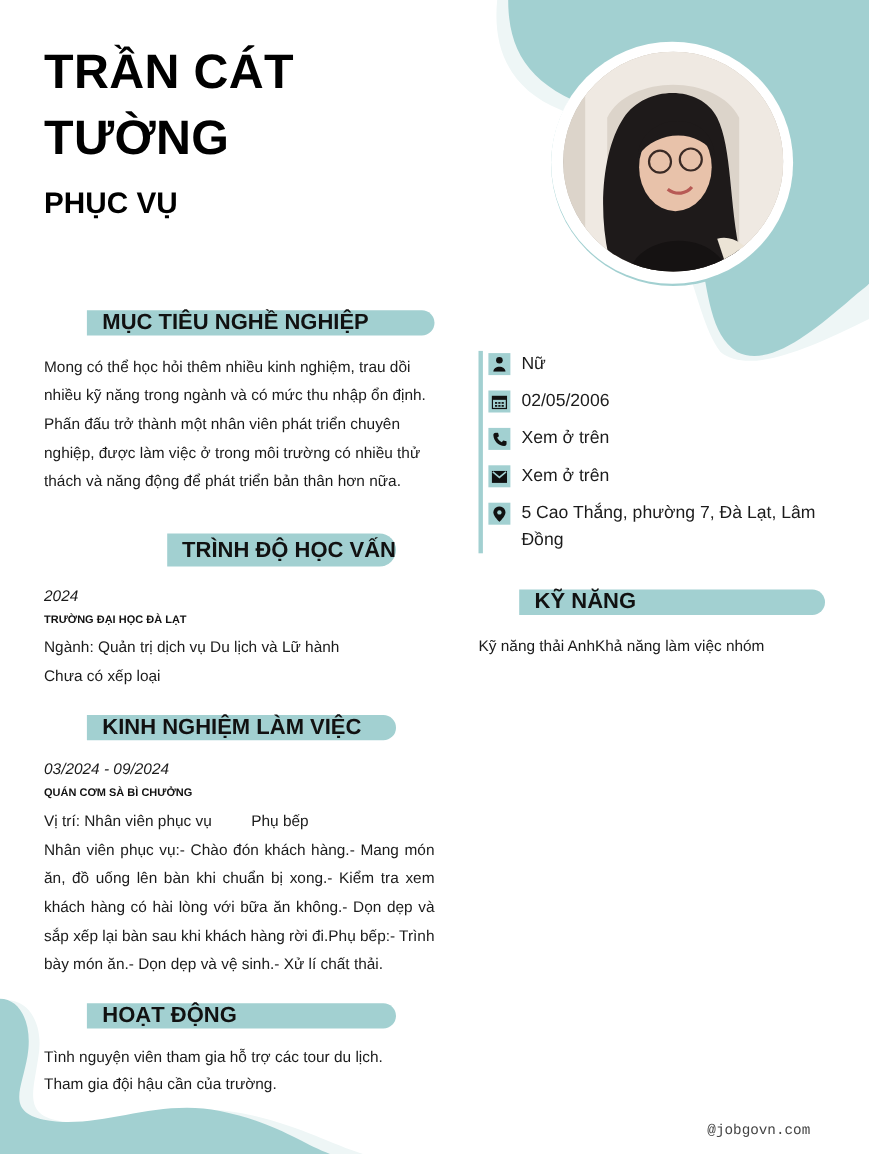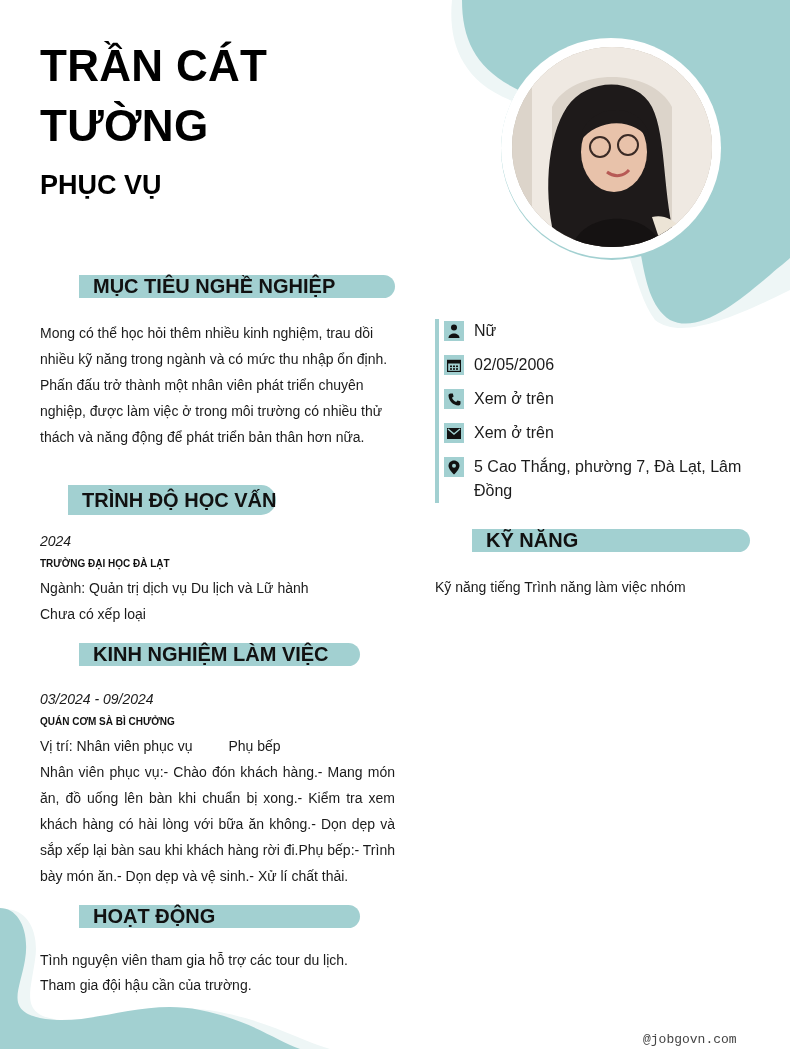--- a/index.html
+++ b/index.html
@@ -27,21 +27,21 @@
     border-radius:50%; background:#ffffff;
   }
   .avatar {
     position:absolute; left:512px; top:47px; width:200px; height:200px;
     border-radius:50%; overflow:hidden;
     background: radial-gradient(circle at 50% 45%, #e9e2da 0%, #d8d0c6 40%, #b9b1a6 70%, #5a5550 100%);
   }
 
   .section-head {
     position:absolute; height:30px;
-    display:flex; align-items:flex-start;padding-left:28px;
+    display:flex; align-items:flex-end;padding-left:28px;
   }
   .section-head .bar-left { width:7px; background:#a2d0d1; }
   .section-head .bar-gap { width:4px; background:#fff; }
   .section-head .bar-main {
     flex:1; background:#a2d0d1; border-radius:0 15px 15px 0;
     display:flex; align-items:center; padding-left:14px;
     font-weight:bold; font-size:20px; color:#111;
   }
 
   .para {
@@ -58,21 +58,21 @@
   .contact-row { display:flex; align-items:flex-start; margin-bottom:10px; }
   .contact-row:last-child { margin-bottom:0; }
   .c-icon {
     width:20px; height:20px; background:#a2d0d1; display:flex;
     align-items:center; justify-content:center; margin-top:2px; flex-shrink:0;
   }
   .c-text { margin-left:10px; font-size:16px; line-height:24px; color:#1b1b1b; }
 
   .footer-brand {
     position:absolute; left:643px; top:1020px; font-family:"Liberation Mono", monospace;
-    font-size:13px; color:#444;margin-top:12px;
+    font-size:13px; color:#444;
   }
 </style>
 </head>
 <body>
 
 <svg class="bg-shape" style="left:440px;top:0;" width="350" height="340" viewBox="0 0 350 340">
   <path d="M12,0 C8,40 20,80 70,100 L110,120 C150,140 165,190 180,230 C195,270 200,300 215,320 C240,340 290,320 350,290 L350,0 Z" fill="#eef6f6"></path>
   <path d="M22,0 C22,45 40,75 90,95 C140,115 170,160 190,210 C205,250 200,300 230,320 C260,335 300,300 330,275 C340,266 346,262 350,258 L350,0 Z" fill="#a2d0d1"></path>
 </svg>
 <svg class="bg-shape" style="left:0;top:900px;" width="400" height="149" viewBox="0 0 400 149">
@@ -195,15 +195,15 @@
     </span>
     <span class="c-text" style="width:270px;">5 Cao Thắng, phường 7, Đà Lạt, Lâm Đồng</span>
   </div>
 </div>
 
 <div class="section-head" style="left:435px;top:529px;width:315px;">
   <div class="bar-left" style="width:5px;"></div>
     <div class="bar-gap"></div>
   <div class="bar-main" style="padding-left:14px;">KỸ NĂNG</div>
 </div>
-<div class="para" style="left:435px;top:574px;width:320px;">Kỹ năng tiếng Trình năng làm việc nhóm</div>
+<div class="para" style="left:435px;top:574px;width:320px;">Kỹ năng thải AnhKhả năng làm việc nhóm</div>
 
 <div class="footer-brand">@jobgovn.com</div>
 
 </body></html>

